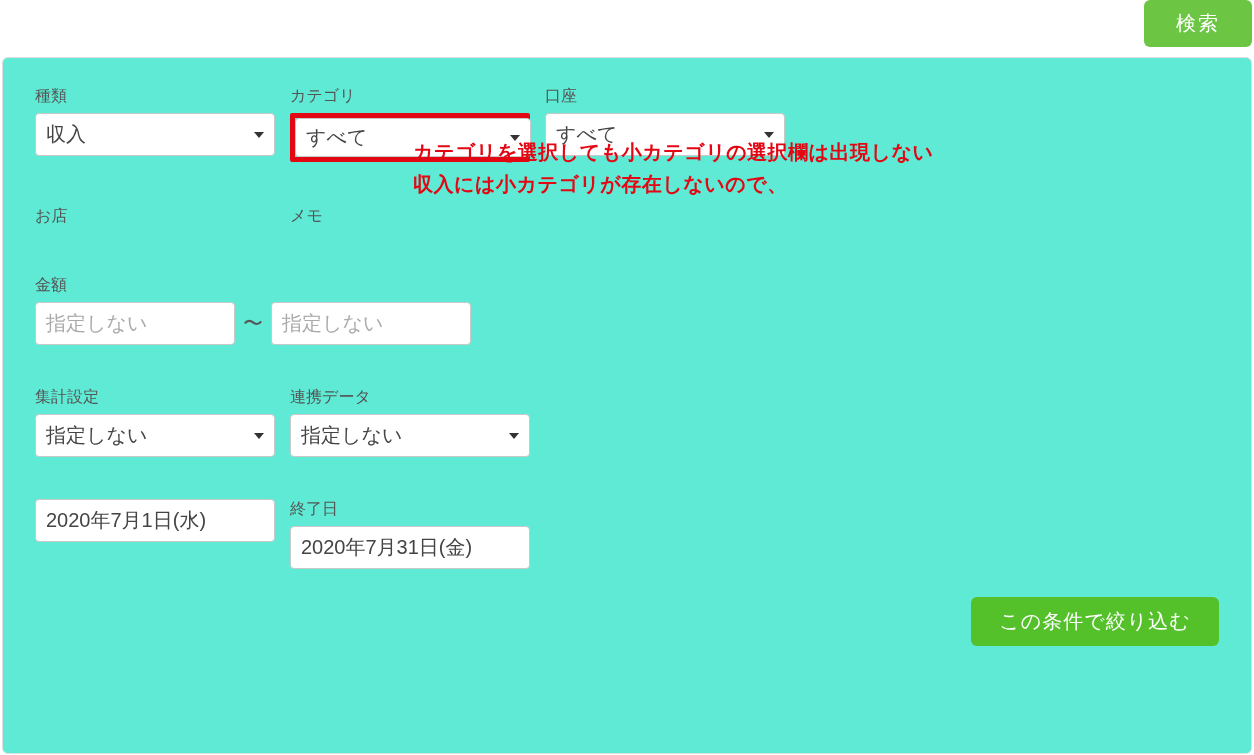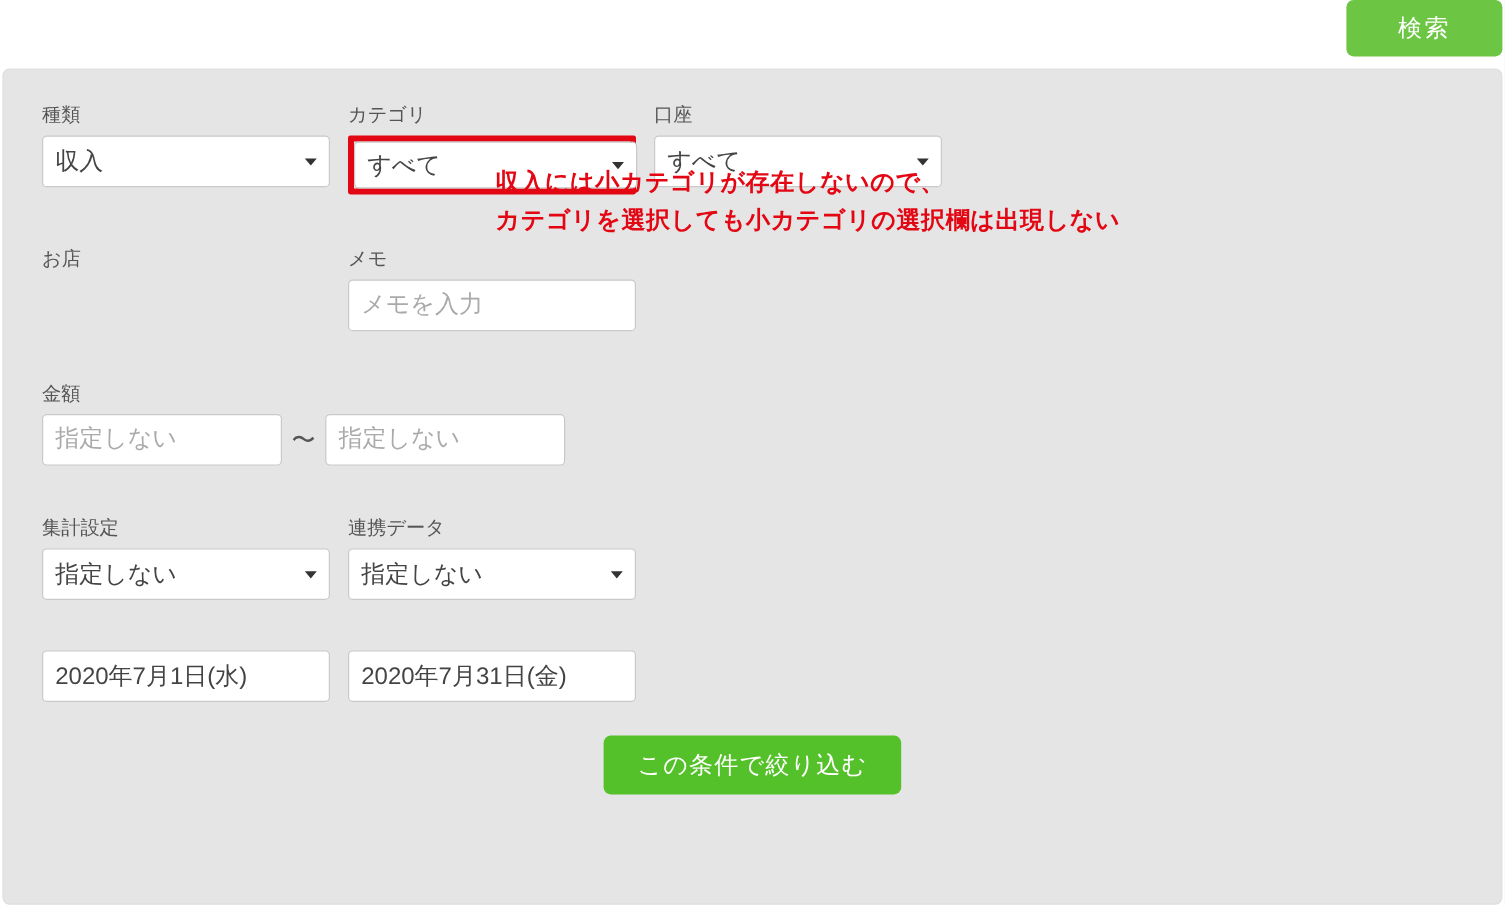--- a/index.html
+++ b/index.html
@@ -7,40 +7,40 @@
       font-family: -apple-system, BlinkMacSystemFont, "Helvetica Neue", "Hiragino Kaku Gothic ProN", Meiryo, sans-serif;
       background: #ffffff;
       width: 1254px;
       height: 755px;
       position: relative;
     }
     .search-btn {
       position: absolute;
       top: 0;
       right: 2px;
-      width: 130px;
+      width: 108px;
       height: 47px;
       background: #6cc644;
       color: #ffffff;
       font-size: 20px;
       border: none;
       border-radius: 6px;
       cursor: pointer;
       display: flex;
       align-items: center;
       justify-content: center;
       letter-spacing: 2px;
     }
     .panel {
       position: absolute;
       top: 57px;
       left: 2px;
       right: 2px;
       bottom: 1px;
-      background: #e5e5e5;
+      background: #5eead4;
       border: 1px solid #dedede;
       border-radius: 6px;
       padding: 28px 32px 18px 32px;
     }
     .row {
       display: flex;
       align-items: flex-start;
       gap: 15px;
       margin-bottom: 20px;
       position: relative;
@@ -110,21 +110,21 @@
       left: 410px;
       top: 78px;
       color: #e30613;
       font-size: 20px;
       font-weight: 700;
       line-height: 1.6;
       letter-spacing: 0.5px;
     }
     .submit-row {
       display: flex;
-      justify-content: center;
+      justify-content: flex-end;
       margin-top: 28px;
     }
     .submit-btn {
       background: #55c12a;
       color: #ffffff;
       border: none;
       border-radius: 6px;
       height: 49px;
       width: 248px;
       font-size: 20px;
@@ -160,33 +160,30 @@
     <div class="field">
       <div class="field-label">口座</div>
       <div class="select">
         <span>すべて</span>
         <span class="caret"></span>
       </div>
     </div>
   </div>
 
   <div class="annotation">
+    <div>カテゴリを選択しても小カテゴリの選択欄は出現しない</div>
     <div>収入には小カテゴリが存在しないので、</div>
-    <div>カテゴリを選択しても小カテゴリの選択欄は出現しない</div>
   </div>
 
   <div class="row gap-large" style="margin-top:44px;">
     <div class="field">
       <div class="field-label">お店</div>
     </div>
     <div class="field">
       <div class="field-label">メモ</div>
-      <div class="text-input">
-        <input type="text" placeholder="メモを入力" style="">
-      </div>
     </div>
   </div>
 
   <div class="row gap-large">
     <div class="field" style="width:auto;">
       <div class="field-label">金額</div>
       <div style="display:flex;align-items:center;gap:12px;">
         <div class="text-input narrow">
           <input type="text" placeholder="指定しない" style="">
         </div>
@@ -215,20 +212,21 @@
     </div>
   </div>
 
   <div class="row">
     <div class="field">
       <div class="text-input">
         <span>2020年7月1日(水)</span>
       </div>
     </div>
     <div class="field">
+      <div class="field-label">終了日</div>
       <div class="text-input">
         <span>2020年7月31日(金)</span>
       </div>
     </div>
   </div>
 
   <div class="submit-row">
     <button class="submit-btn">この条件で絞り込む</button>
   </div>
 

